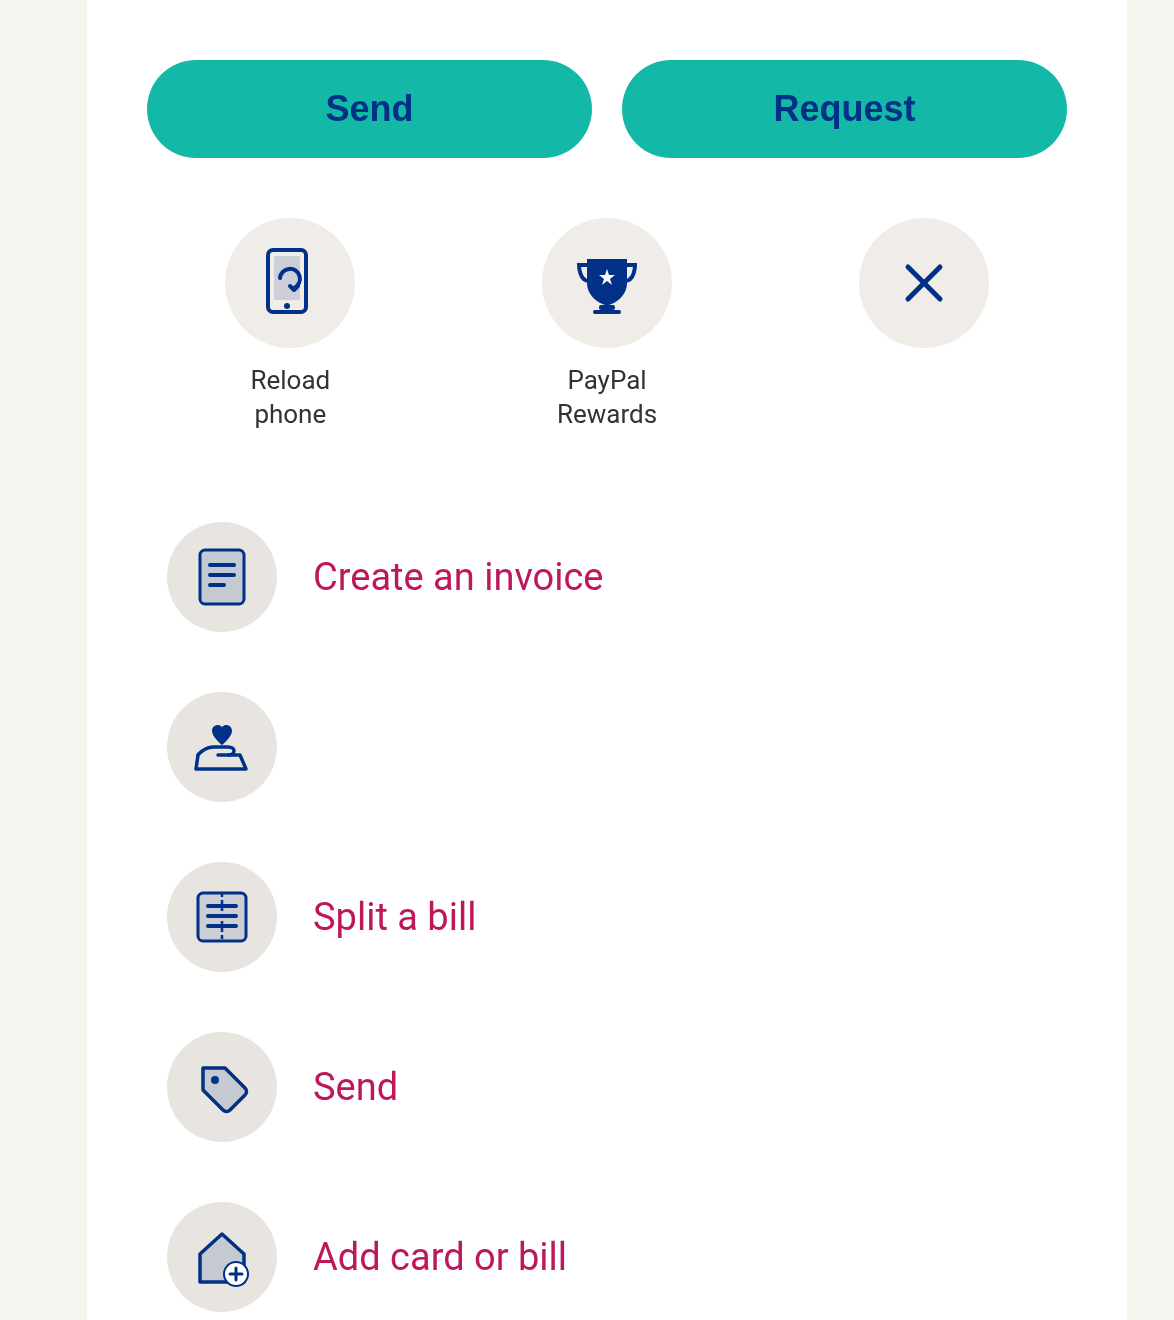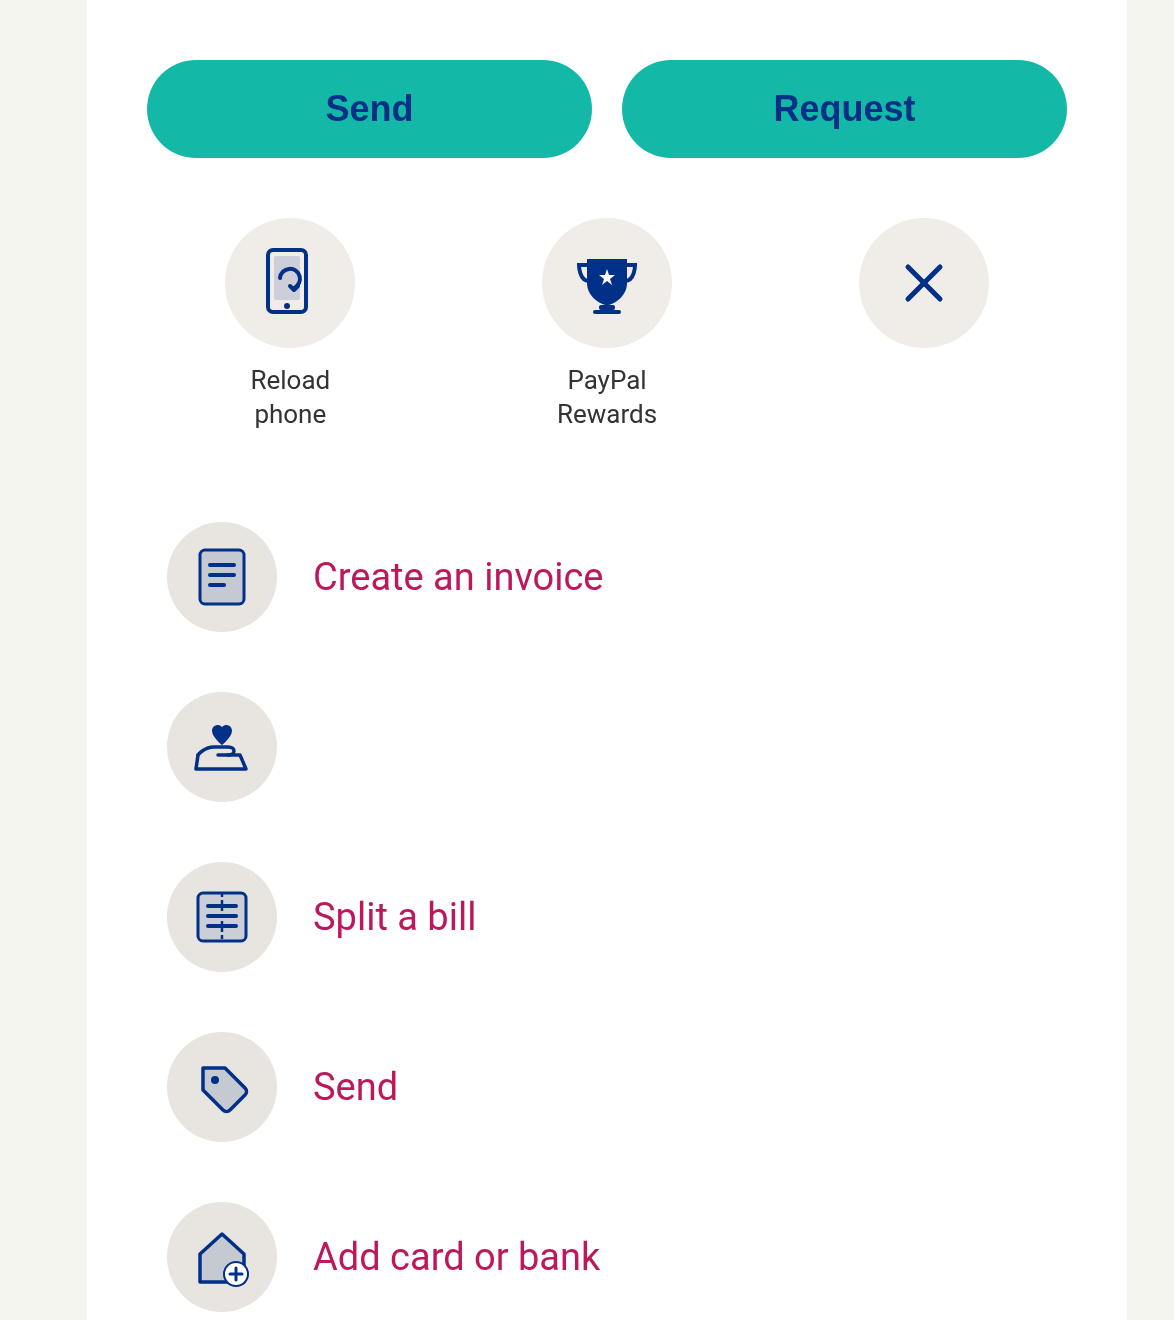--- a/index.html
+++ b/index.html
@@ -235,17 +235,17 @@
         <svg width="64" height="62" viewBox="0 0 64 62" fill="none" xmlns="http://www.w3.org/2000/svg">
 
           <path d="M10 28 L32 8 L54 28 L54 56 L10 56 Z" fill="#003087" opacity="0.15"></path>
           <path d="M10 28 L32 8 L54 28 L54 56 L10 56 Z" stroke="#003087" stroke-width="3.5" fill="none" stroke-linejoin="round"></path>
 
           <circle cx="46" cy="48" r="12" fill="white" stroke="#003087" stroke-width="2"></circle>
           <line x1="46" y1="42" x2="46" y2="54" stroke="#003087" stroke-width="3" stroke-linecap="round"></line>
           <line x1="40" y1="48" x2="52" y2="48" stroke="#003087" stroke-width="3" stroke-linecap="round"></line>
         </svg>
       </div>
-      <span class="list-item-label">Add card or bank</span>
+      <span class="list-item-label">Add card or bill</span>
     </div>
 
   </div>
 </div>
 
 </body></html>

